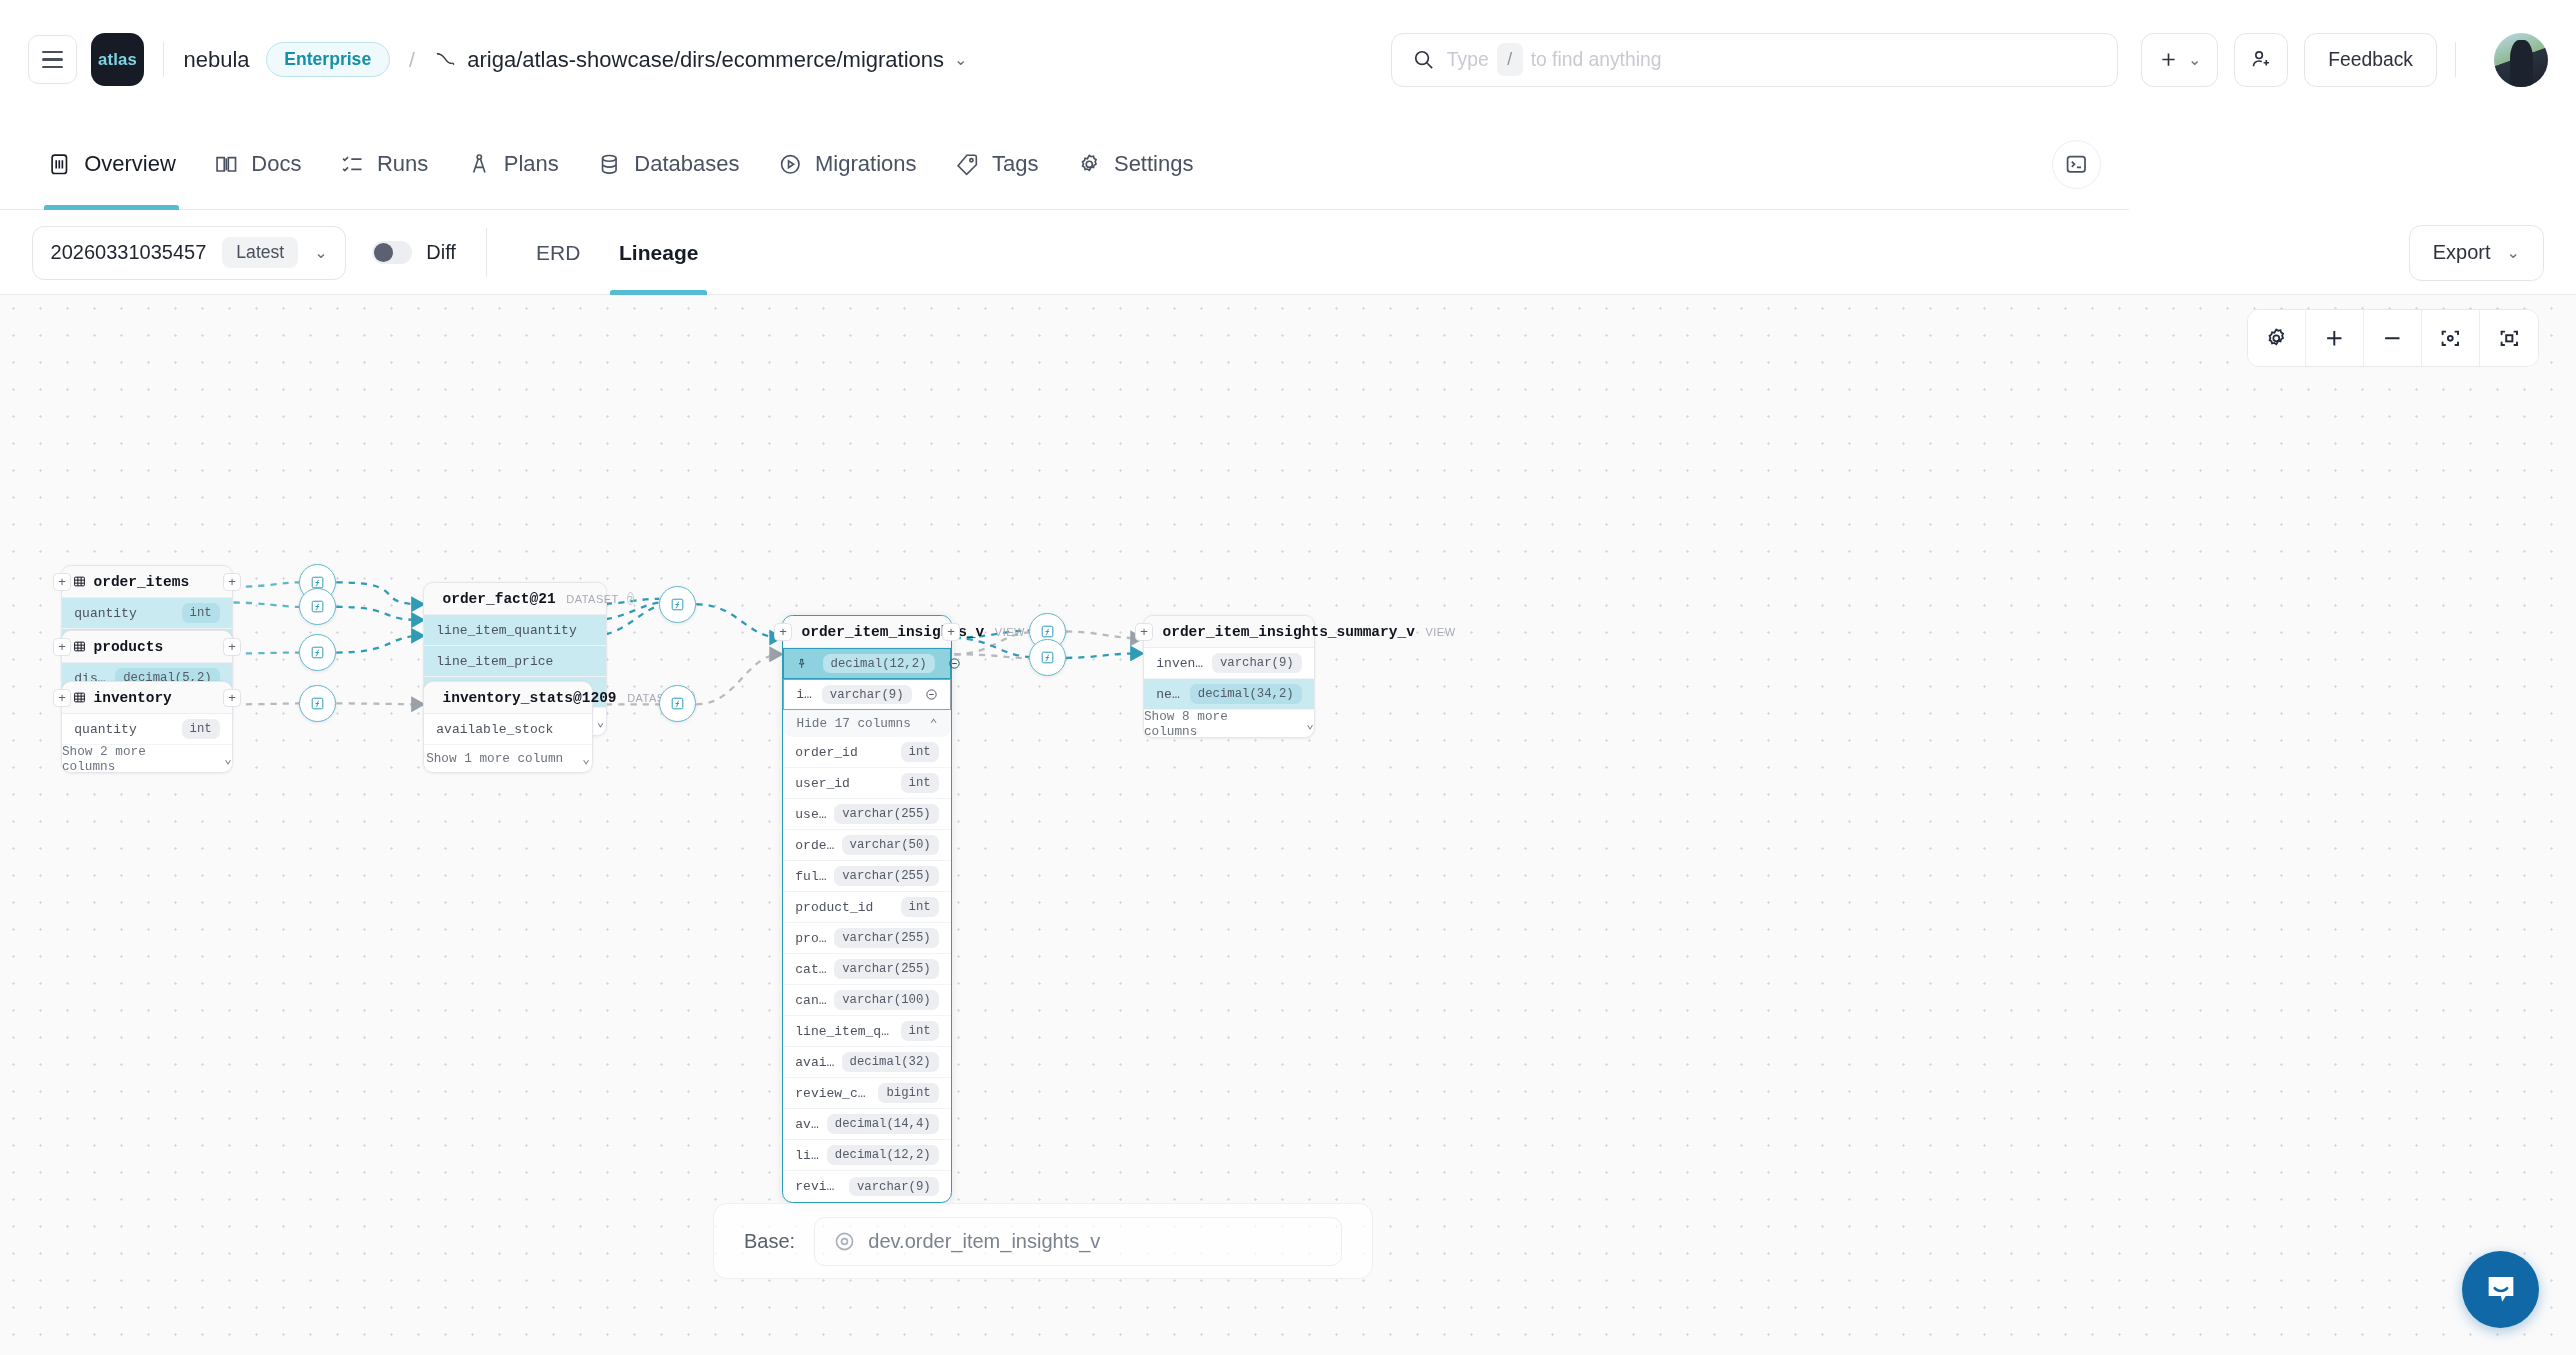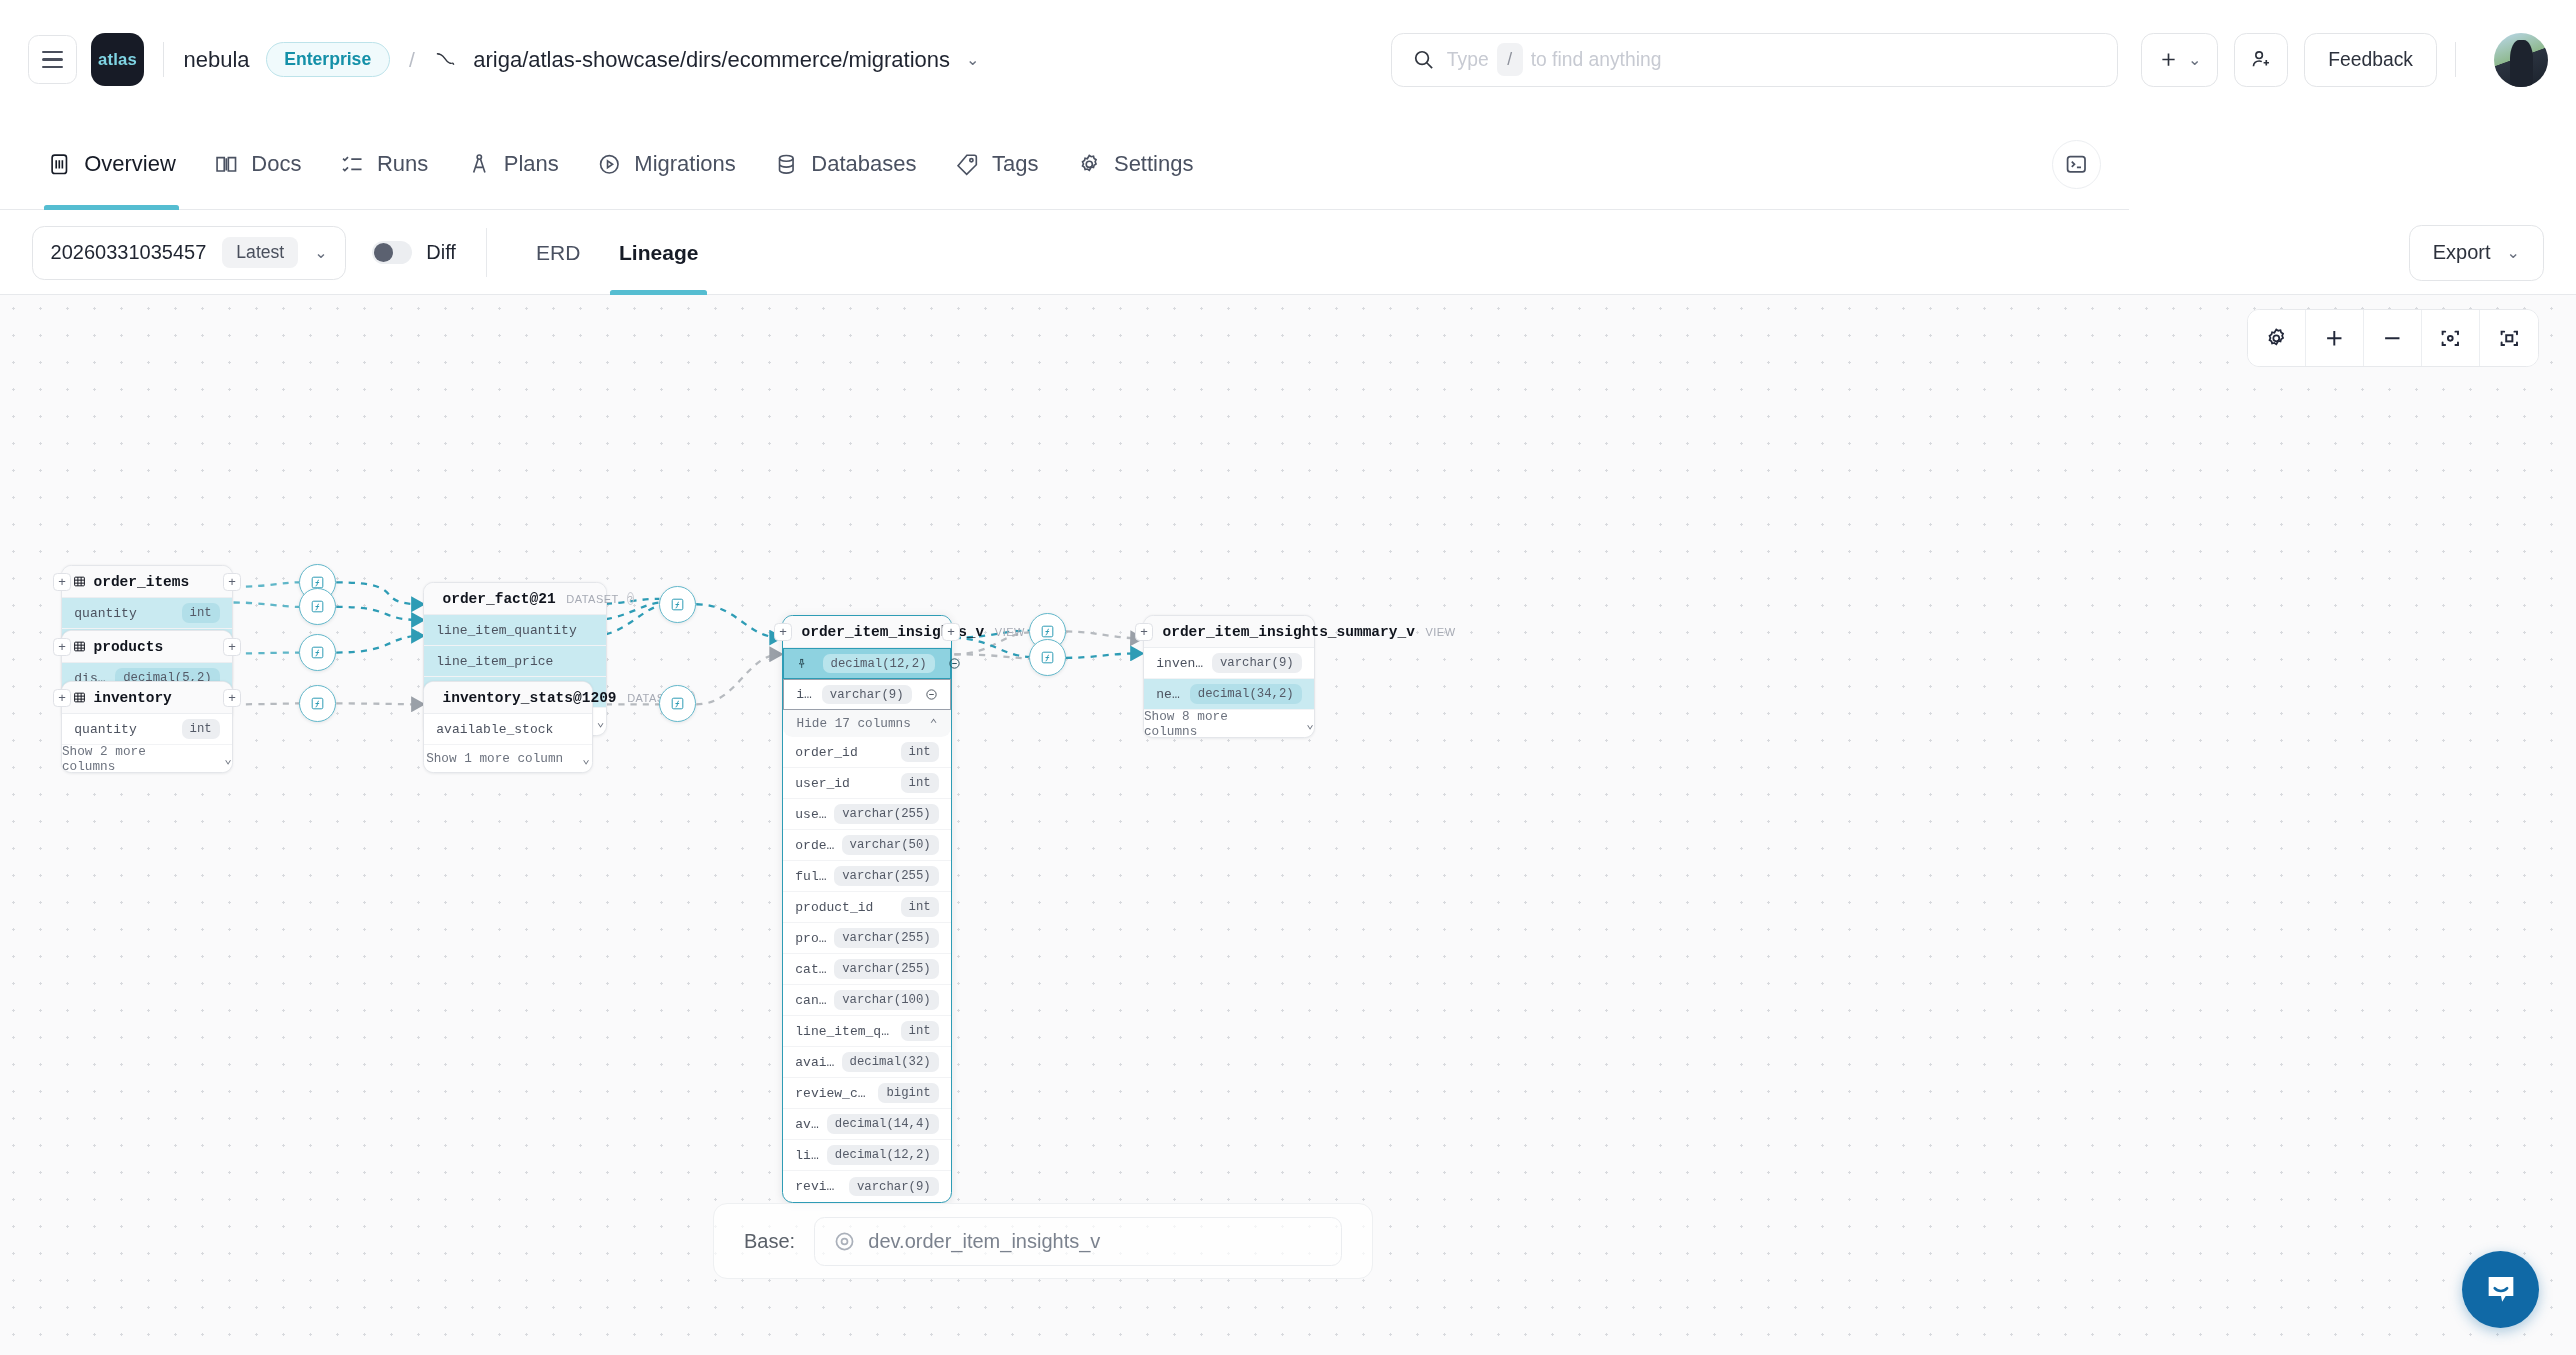--- a/index.html
+++ b/index.html
@@ -30,21 +30,21 @@
     margin-left: 14px; flex: none;
   }
   .vsep { width: 0.9px; height: 35px; background: #e3e5e8; margin: 0 19.3px; flex: none; }
   .proj-name { font-size: 22px; color: #1f2430; font-weight: 400; }
   .pill-ent {
     margin-left: 16px; padding: 6.1px 17.6px; border-radius: 877px;
     border: 1.3px solid #bde3ea; background: #f0fafc; color: #1490a8;
     font-size: 17.6px; font-weight: 700; flex: none;
   }
   .slash { margin: 0 19.3px; color: #b9bdc6; font-size: 21px; }
-  .breadcrumb { display: flex; align-items: center; gap: 16px; }
+  .breadcrumb { display: flex; align-items: center; gap: 10px; }
   .breadcrumb-text { font-size: 22px; color: #1f2430; }
   .chev { color: #6b7280; font-size: 16px; }
   .icon-dolphin { width: 23px; height: 23px; flex: none; }
 
   .searchbox {
     margin-left: auto; width: 727px; height: 54px; border: 0.9px solid #e3e5e8;
     border-radius: 12.3px; display: flex; align-items: center; padding: 0 19.3px; gap: 12.3px;
     background: #fff; cursor: text;
   }
   .search-ph { color: #c7cad2; font-size: 19.3px; display: flex; align-items: center; gap: 8px; }
@@ -307,32 +307,32 @@
   <div class="nav-item">
     <svg class="nav-ico" viewBox="0 0 24 24" fill="none" stroke="#4a5161" stroke-width="1.6">
       <circle cx="12" cy="5" r="2.1"></circle>
         <path d="M10.8 7 6.5 20M13.2 7 17.5 20M9 15h6"></path>
     </svg>
     <span>Plans</span>
   </div>
 
   <div class="nav-item">
     <svg class="nav-ico" viewBox="0 0 24 24" fill="none" stroke="#4a5161" stroke-width="1.6">
+      <ellipse cx="12" cy="6.2" rx="6.6" ry="2.8"></ellipse>
+        <path d="M5.4 6.2v11.6c0 1.5 3 2.8 6.6 2.8s6.6-1.3 6.6-2.8V6.2M5.4 12c0 1.5 3 2.8 6.6 2.8s6.6-1.3 6.6-2.8"></path>
+    </svg>
+    <span>Databases</span>
+  </div>
+
+  <div class="nav-item">
+    <svg class="nav-ico" viewBox="0 0 24 24" fill="none" stroke="#4a5161" stroke-width="1.6">
       <circle cx="12" cy="12" r="8.5"></circle>
         <path d="M10.3 8.6 15.2 12l-4.9 3.4z"></path>
     </svg>
     <span>Migrations</span>
-  </div>
-
-  <div class="nav-item">
-    <svg class="nav-ico" viewBox="0 0 24 24" fill="none" stroke="#4a5161" stroke-width="1.6">
-      <ellipse cx="12" cy="6.2" rx="6.6" ry="2.8"></ellipse>
-        <path d="M5.4 6.2v11.6c0 1.5 3 2.8 6.6 2.8s6.6-1.3 6.6-2.8V6.2M5.4 12c0 1.5 3 2.8 6.6 2.8s6.6-1.3 6.6-2.8"></path>
-    </svg>
-    <span>Databases</span>
   </div>
 
   <div class="nav-item">
     <svg class="nav-ico" viewBox="0 0 24 24" fill="none" stroke="#4a5161" stroke-width="1.6">
       <path d="M11.6 3.2H19a1.8 1.8 0 0 1 1.8 1.8v7.4L11.4 21.8 3 13.4z"></path>
         <circle cx="16" cy="8" r="1.6"></circle>
     </svg>
     <span>Tags</span>
   </div>
 

